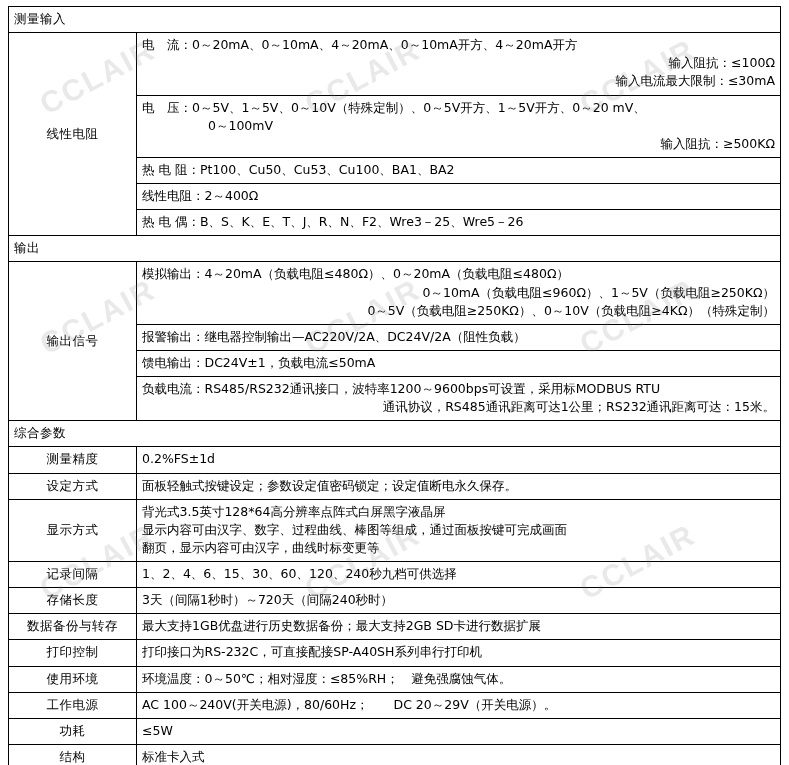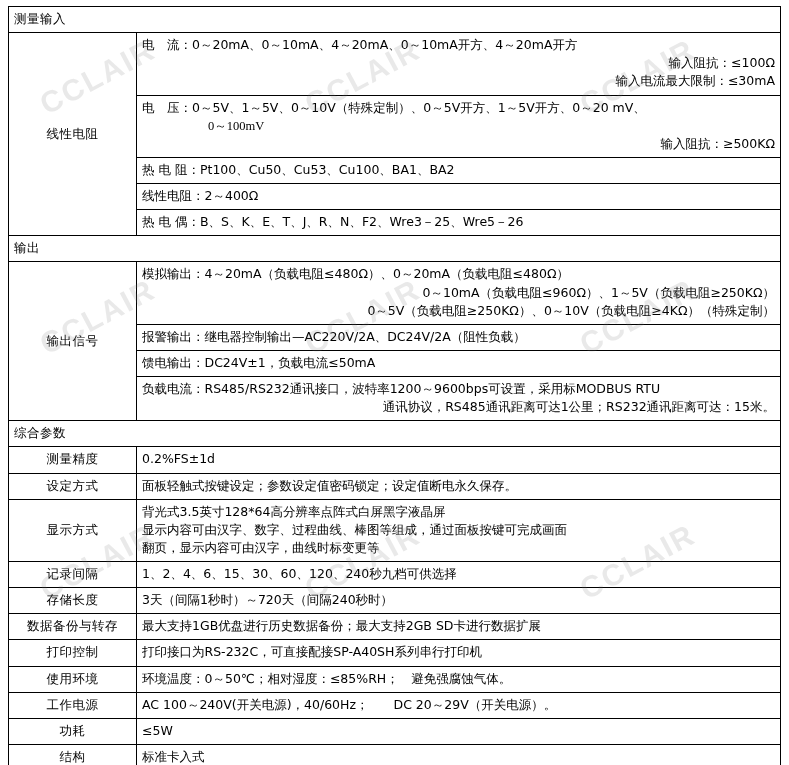--- a/index.html
+++ b/index.html
@@ -51,21 +51,20 @@
   td.value .line {
     display: block;
     white-space: nowrap;
   }
   td.value .line.indent {
     padding-left: 62px;
     text-align: right;
   }
   td.value .line.indent2 {
     padding-left: 66px;
-    font-family: Liberation Serif, serif;
   }
 
   
   .wm {
     position: absolute;
     font-family: "Liberation Sans", sans-serif;
     font-weight: bold;
     font-size: 30px;
     color: rgba(120,120,120,0.16);
     letter-spacing: 2px;
@@ -180,21 +179,21 @@
     <tr>
       <td class="label">打印控制</td>
       <td class="value">打印接口为RS-232C，可直接配接SP-A40SH系列串行打印机</td>
     </tr>
     <tr>
       <td class="label">使用环境</td>
       <td class="value">环境温度：0～50℃；相对湿度：≤85%RH；　避免强腐蚀气体。</td>
     </tr>
     <tr>
       <td class="label">工作电源</td>
-      <td class="value">AC 100～240V(开关电源)，40/60Hz；　　DC 20～29V（开关电源）。</td>
+      <td class="value">AC 100～240V(开关电源)，80/60Hz；　　DC 20～29V（开关电源）。</td>
     </tr>
     <tr>
       <td class="label">功耗</td>
       <td class="value">≤5W</td>
     </tr>
     <tr>
       <td class="label">结构</td>
       <td class="value">标准卡入式</td>
     </tr>
   </tbody>

